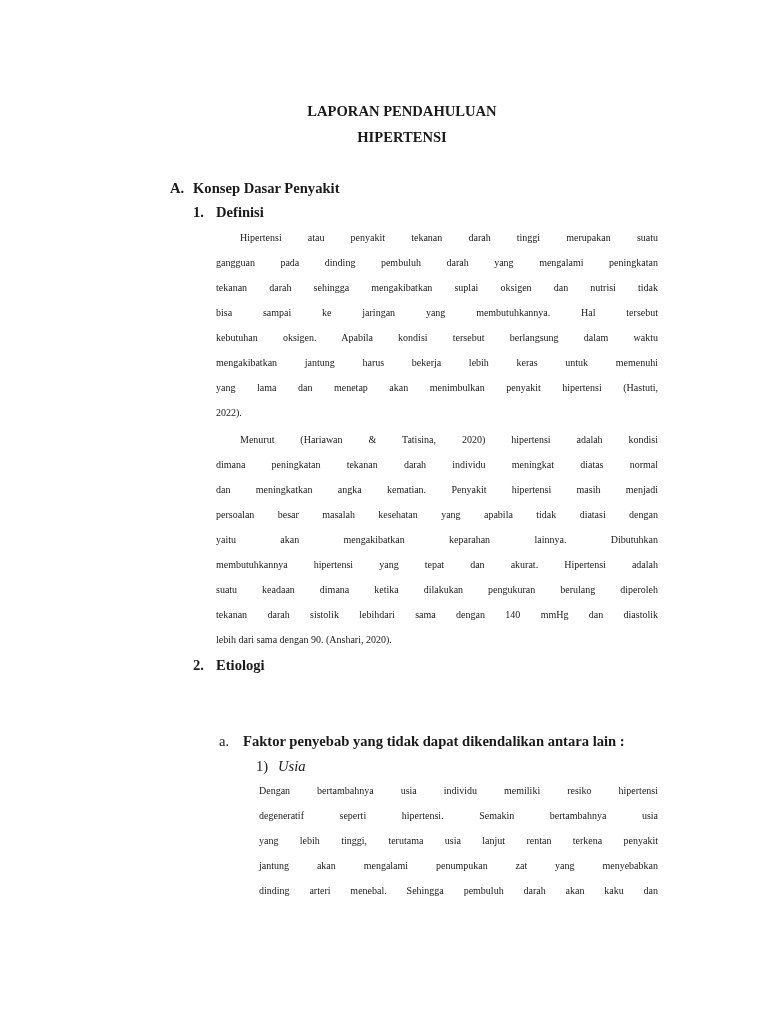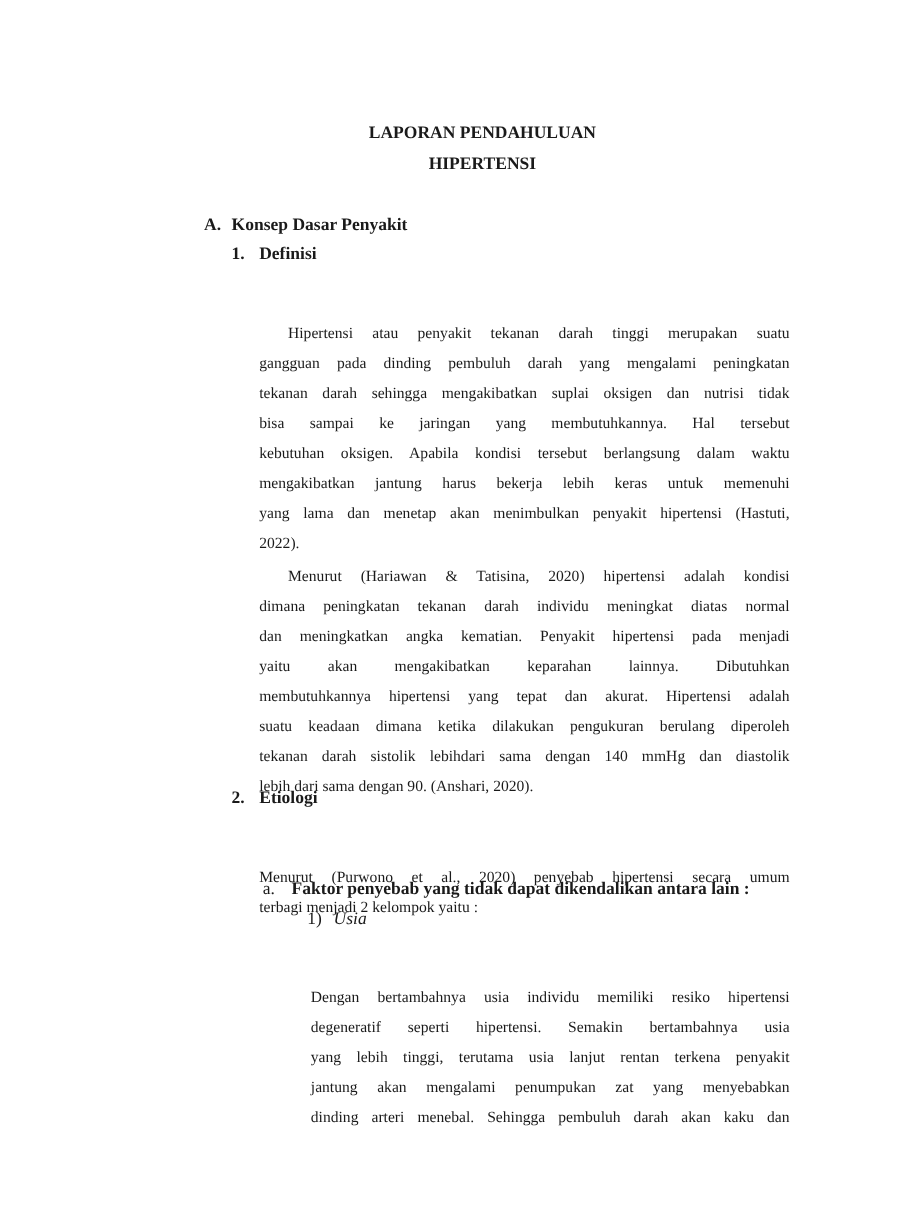--- a/index.html
+++ b/index.html
@@ -4,21 +4,21 @@
 <style>
   html, body { margin:0; padding:0; }
   body {
     width:768px; height:1024px; background:#ffffff; position:relative; overflow:hidden;
     font-family:"Liberation Serif", serif; color:#1a1a1a;
   }
   .page { position:absolute; left:0; top:0; width:768px; height:1024px;border-radius:17px; }
   .line { position:absolute; font-size:14.6px; line-height:18px; white-space:nowrap; }
   .bold { font-weight:bold; }
   .center { left:0; width:804px; text-align:center; }
-  .para { position:absolute; font-size:13px; line-height:25px; text-align:justify;margin-top:40px; }
+  .para { position:absolute; font-size:10px; line-height:25px; text-align:justify; }
   .para .ln { display:block; height:25px; text-align:justify; text-align-last:justify; white-space:nowrap; overflow:visible; }
   .para .ln.last { text-align-last:left; }
   .para .ln.indent { padding-left:24px; }
   .num { position:absolute; font-size:14.6px; line-height:18px; }
 </style>
 </head>
 <body>
 
 <div class="page">
 
@@ -38,35 +38,32 @@
     <span class="ln">bisa sampai ke jaringan yang membutuhkannya. Hal tersebut</span>
     <span class="ln">kebutuhan oksigen. Apabila kondisi tersebut berlangsung dalam waktu</span>
     <span class="ln">mengakibatkan jantung harus bekerja lebih keras untuk memenuhi</span>
     <span class="ln">yang lama dan menetap akan menimbulkan penyakit hipertensi (Hastuti,</span>
     <span class="ln last">2022).</span>
   </div>
 
   <div class="para" style="left:216px; top:427px; width:442px;">
     <span class="ln indent">Menurut (Hariawan &amp; Tatisina, 2020) hipertensi adalah kondisi</span>
     <span class="ln">dimana peningkatan tekanan darah individu meningkat diatas normal</span>
-    <span class="ln">dan meningkatkan angka kematian. Penyakit hipertensi pada menjadi</span>
+    <span class="ln">dan meningkatkan angka kematian. Penyakit hipertensi masih menjadi</span>
+    <span class="ln">persoalan besar masalah kesehatan yang apabila tidak diatasi dengan</span>
     <span class="ln">yaitu akan mengakibatkan keparahan lainnya. Dibutuhkan</span>
     <span class="ln">membutuhkannya hipertensi yang tepat dan akurat. Hipertensi adalah</span>
     <span class="ln">suatu keadaan dimana ketika dilakukan pengukuran berulang diperoleh</span>
     <span class="ln">tekanan darah sistolik lebihdari sama dengan 140 mmHg dan diastolik</span>
     <span class="ln last">lebih dari sama dengan 90. (Anshari, 2020).</span>
   </div>
 
   <div class="num bold" style="left:193px; top:656px;">2.</div>
   <div class="line bold" style="left:216px; top:656px;text-align:center;">Etiologi</div>
 
-  <div class="para" style="left:216px; top:678px; width:442px;">
-    <span class="ln">Menurut (Purwono et al., 2020) penyebab hipertensi secara umum</span>
-    <span class="ln last">terbagi menjadi 2 kelompok yaitu :</span>
-  </div>
 
   <div class="num" style="left:219px; top:732px;">a.</div>
   <div class="line" style="left:243px; top:732px;font-weight:bold;">Faktor penyebab yang tidak dapat dikendalikan antara lain :</div>
 
   <div class="num" style="left:256px; top:757px;">1)</div>
   <div class="line" style="left:278px; top:757px;font-style:italic;">Usia</div>
 
   <div class="para" style="left:259px; top:778px; width:399px;">
     <span class="ln">Dengan bertambahnya usia individu memiliki resiko hipertensi</span>
     <span class="ln">degeneratif seperti hipertensi. Semakin bertambahnya usia</span>

